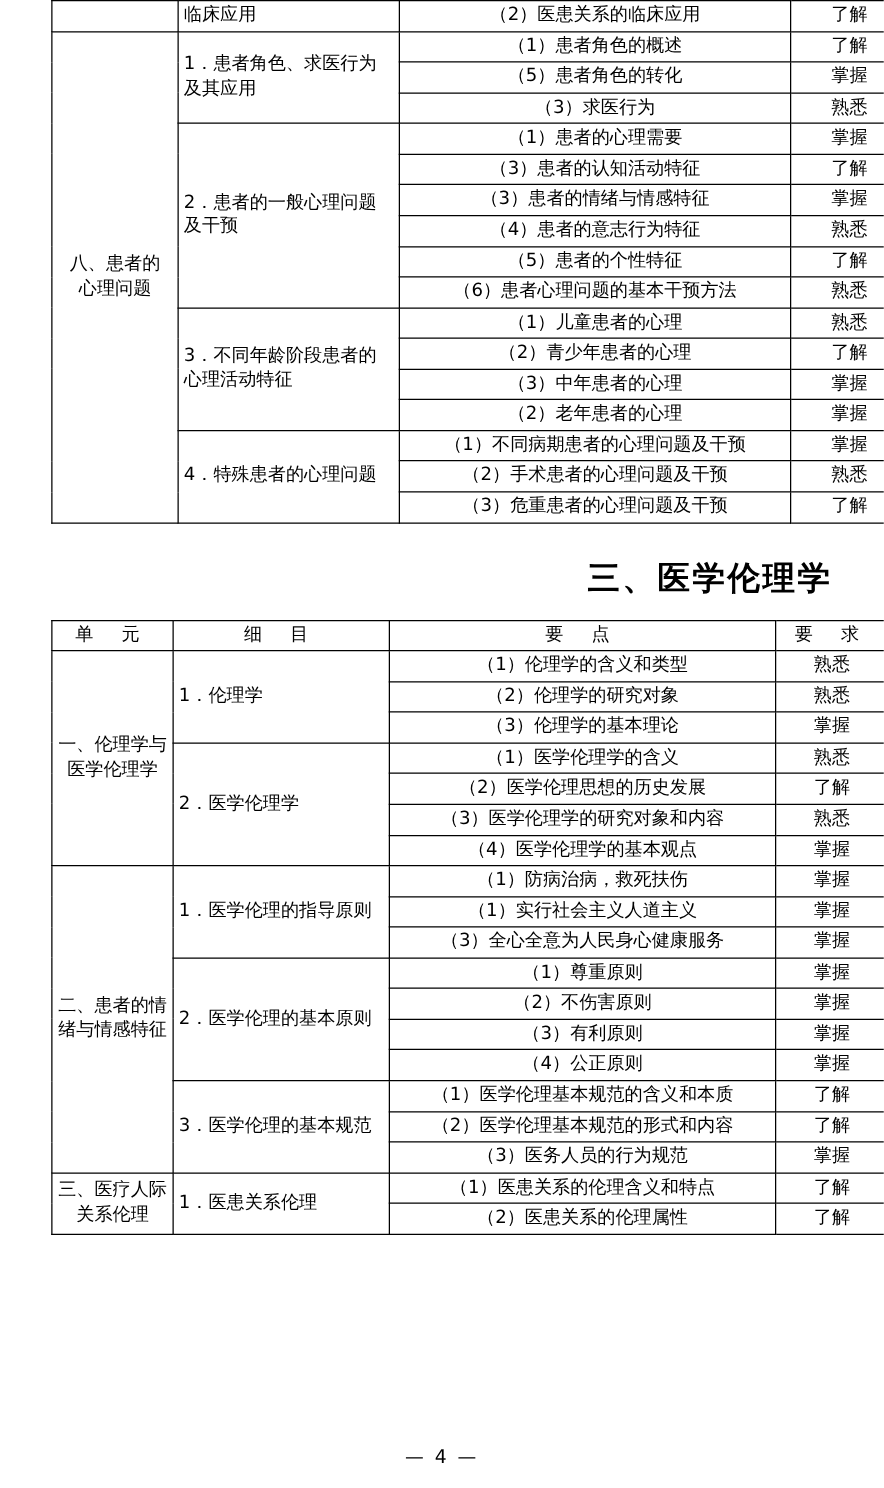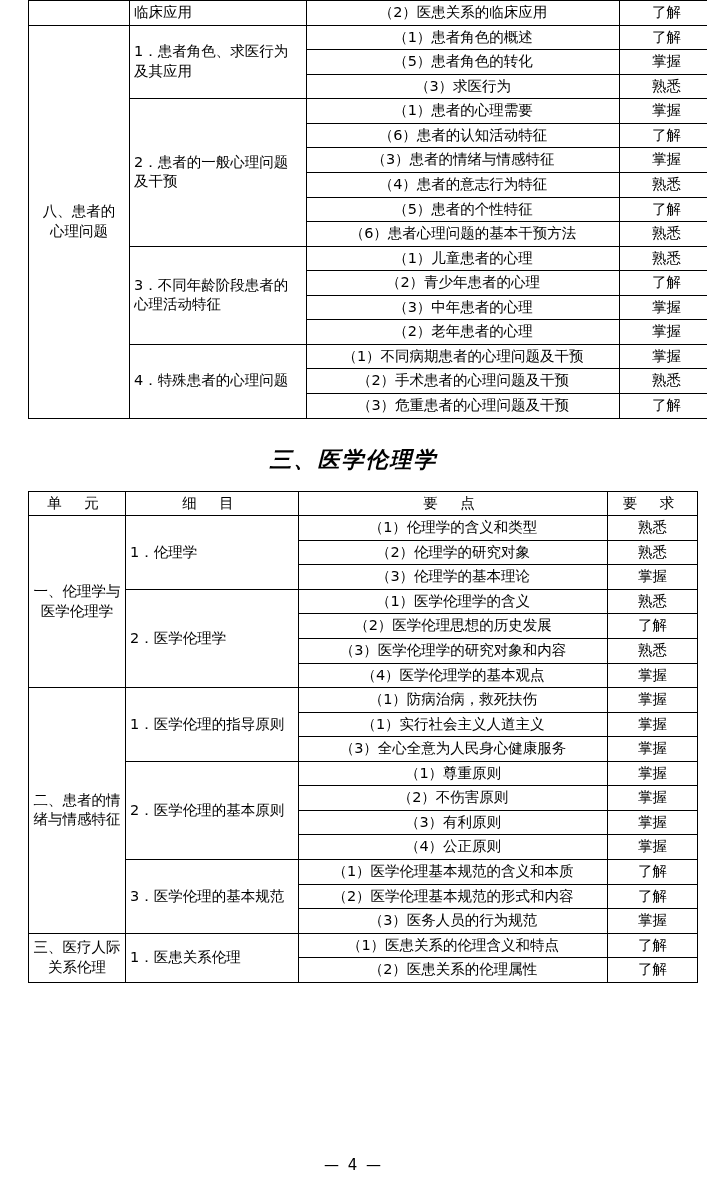--- a/index.html
+++ b/index.html
@@ -11,21 +11,21 @@
     width: 707px;
     height: 1190px;
     font-family: "DejaVu Sans", "Liberation Sans", sans-serif;
     color: #000;
     position: relative;
   }
   .page {
     width: 707px;
     height: 1190px;
     box-sizing: border-box;
-    padding: 0 28px;
+    padding: 0 41px;
     position: relative;
   }
   table.doc {
     border-collapse: collapse;
     width: 651px;
     table-layout: fixed;
   }
   table.doc td, table.doc th {
     border: 1px solid #000;
     padding: 2px 4px;
@@ -43,26 +43,25 @@
     font-weight: bold;
     letter-spacing: 4px;
     padding: 3px 0;
   }
   .hdr .c-unit, .hdr .c-item, .hdr .c-point, .hdr .c-req {
     text-align: center;
     padding-left: 0;
   }
   .center { text-align: center; }
   .section-title {
-    text-align: center;
-    font-size: 22px;
+    text-align: right;
+    font-size: 26px;
     font-weight: bold;
     letter-spacing: 2px;
     margin: 26px 0 16px 0;
-    font-style: italic;
   }
   .footer {
     position: absolute;
     left: 0;
     right: 0;
     bottom: 16px;
     text-align: center;
     font-size: 15px;
     letter-spacing: 2px;
   }
@@ -104,21 +103,21 @@
         <td class="c-point pt-cell">（3）求医行为</td>
         <td class="c-req">熟悉</td>
       </tr>
 
       <tr>
         <td class="c-item item-cell" rowspan="6">2．患者的一般心理问题及干预</td>
         <td class="c-point pt-cell">（1）患者的心理需要</td>
         <td class="c-req">掌握</td>
       </tr>
       <tr>
-        <td class="c-point pt-cell">（6）患者的认知活动特征</td>
+        <td class="c-point pt-cell">（3）患者的认知活动特征</td>
         <td class="c-req">了解</td>
       </tr>
       <tr>
         <td class="c-point pt-cell">（3）患者的情绪与情感特征</td>
         <td class="c-req">掌握</td>
       </tr>
       <tr>
         <td class="c-point pt-cell">（4）患者的意志行为特征</td>
         <td class="c-req">熟悉</td>
       </tr>

